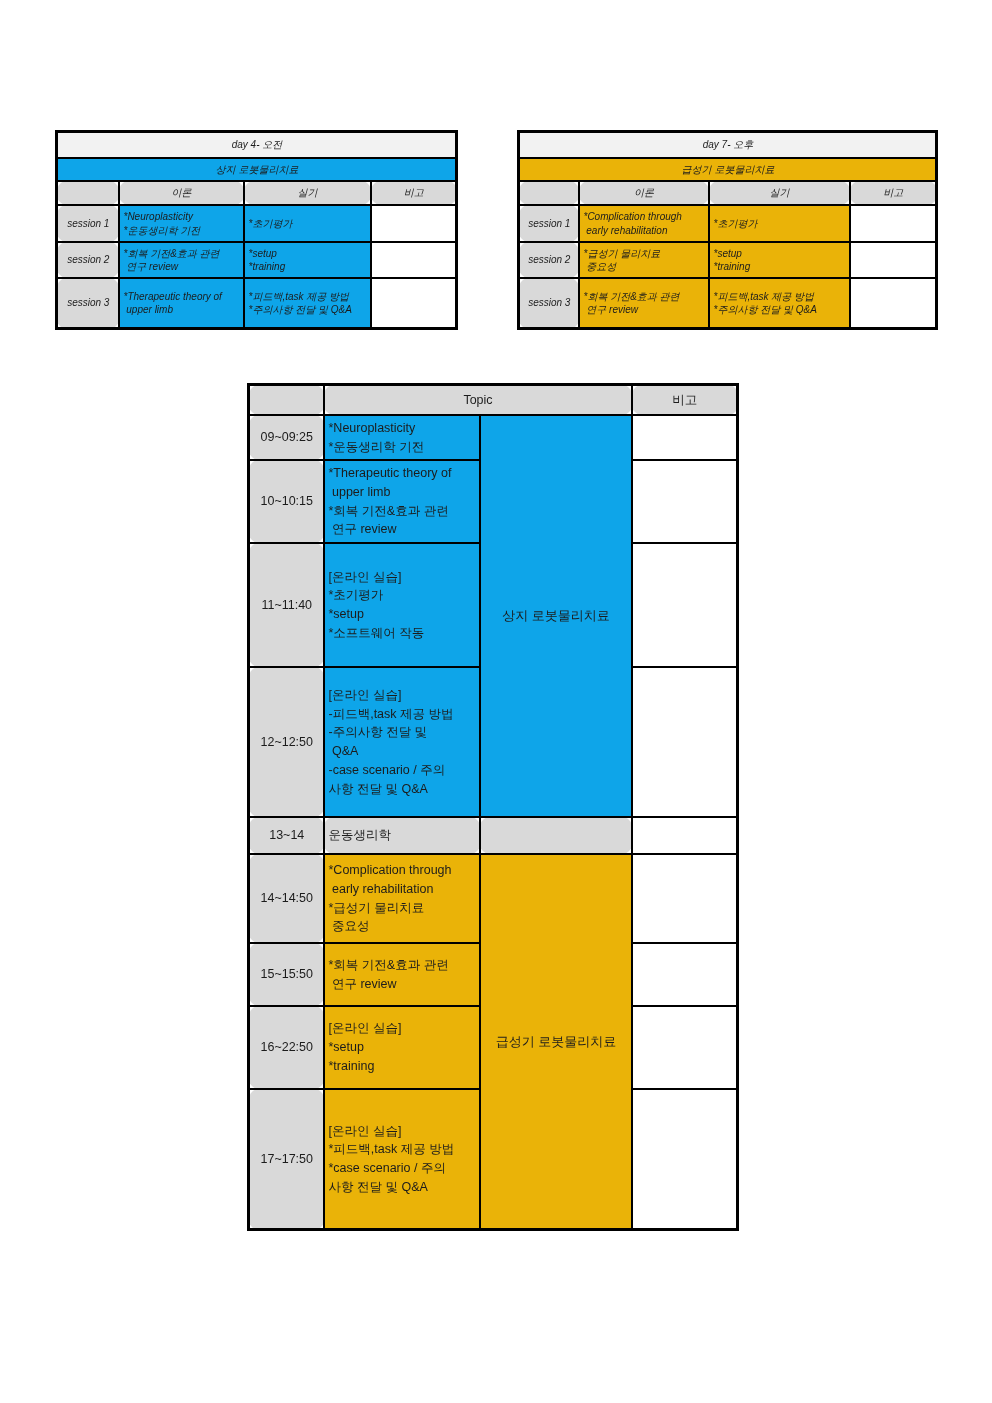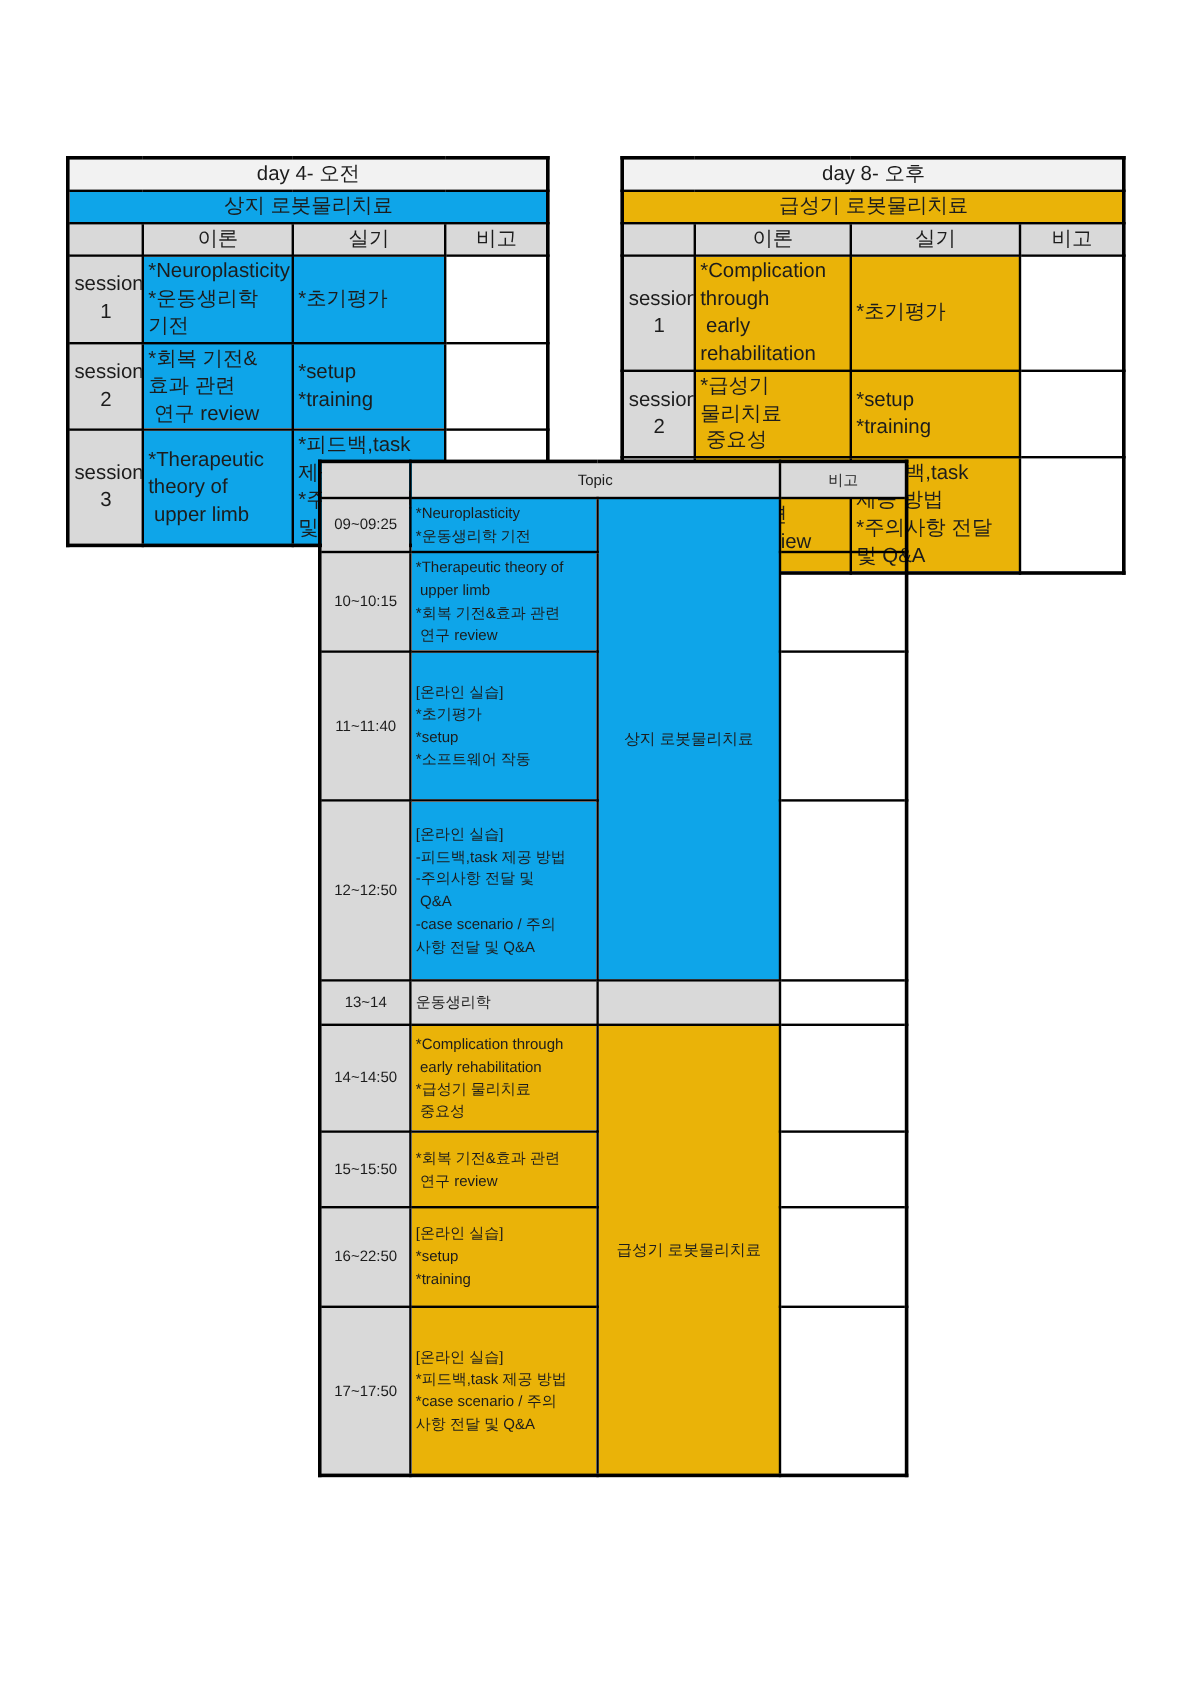--- a/index.html
+++ b/index.html
@@ -2,28 +2,28 @@
 <html><head>
 <meta charset="utf-8">
 <style>
   html,body{margin:0;padding:0;background:#ffffff;}
   .page{position:relative;width:992px;height:1403px;background:#ffffff;overflow:hidden;
         font-family:"Liberation Sans","DejaVu Sans",sans-serif;color:#1c1c1c;}
   table.tbl{position:absolute;border-collapse:collapse;table-layout:fixed;border:3px solid #000;}
   table.tbl td{border:2px solid #000;padding:1px 3px 1px 4px;vertical-align:middle;
                white-space:pre-wrap;overflow:hidden;word-break:keep-all;}
   
-  table.top{font-size:17px;line-height:1.35;}
+  table.top{font-size:10px;line-height:1.35;font-style:italic;}
   table.top td.title{background:#f2f2f2;text-align:center;}
   
   table.sched{font-size:12.5px;line-height:1.5;}
   .c{text-align:center;}
   .pink{background:#0ea5e9;}
   .green{background:#eab308;}
-  .grey{background:#d9d9d9;}
+  .grey{background:#d9d9d9;border-radius:10px;}
   .thickb td{border-bottom-width:3px;}
   .group{text-align:center;font-size:13px;}
 </style>
 </head>
 <body>
 
 <div class="page">
 
   <table class="tbl top" style="left:55px;top:130px;width:400px">
     <colgroup>
@@ -73,21 +73,21 @@
 
   <table class="tbl top" style="left:517px;top:130px;width:418px">
     <colgroup>
         <col style="width:60px">
         <col style="width:130px">
         <col style="width:141px">
         <col style="width:87px">
       </colgroup>
     <tbody>
       <tr>
-        <td class="title" colspan="4" style="height:22px">day 8- 오후</td>
+        <td class="title" colspan="4" style="height:22px">day 7- 오후</td>
       </tr>
       <tr>
         <td class="green c" colspan="4" style="height:19px">급성기 로봇물리치료</td>
       </tr>
       <tr class="thickb">
         <td class="grey" style="height:20px"></td>
         <td class="grey c">이론</td>
         <td class="grey c">실기</td>
         <td class="grey c">비고</td>
       </tr>
@@ -110,21 +110,21 @@
         <td class="grey c" style="height:46px">session 3</td>
         <td class="green">*회복 기전&amp;효과 관련
  연구 review</td>
         <td class="green">*피드백,task 제공 방법
 *주의사항 전달 및 Q&amp;A</td>
         <td></td>
       </tr>
     </tbody>
   </table>
 
-  <table class="tbl sched" style="left:265px;top:383px;width:489px">
+  <table class="tbl sched" style="left:247px;top:383px;width:489px">
     <colgroup>
         <col style="width:75px">
         <col style="width:156px">
         <col style="width:152px">
         <col style="width:106px">
       </colgroup>
     <tbody>
       <tr class="thickb">
         <td class="grey" style="height:26px"></td>
         <td class="grey c" colspan="2">Topic</td>

